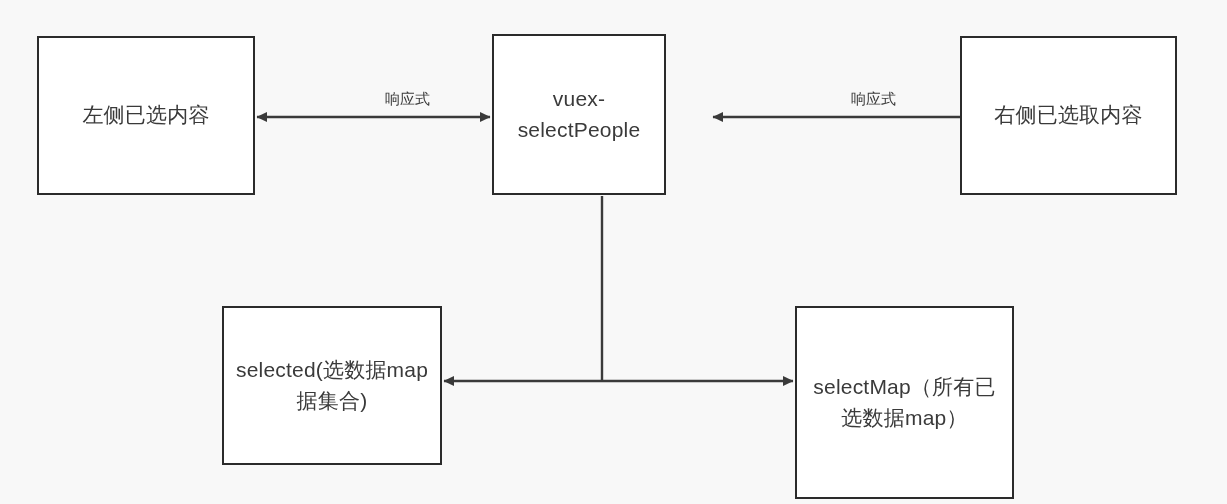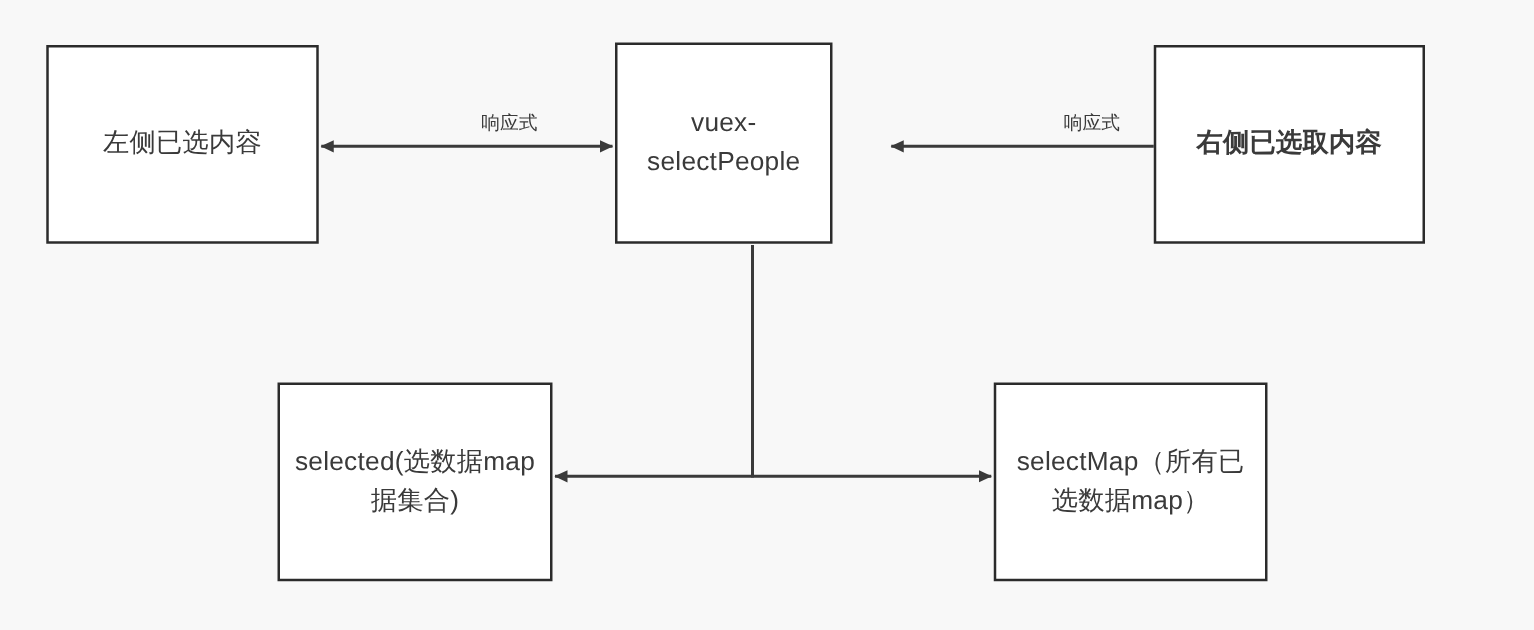--- a/index.html
+++ b/index.html
@@ -83,30 +83,30 @@
   </svg>
 
   <div class="node" style="left:37px; top:36px; width:218px; height:159px;">
     <span class="node-label">左侧已选内容</span>
   </div>
 
   <div class="node" style="left:492px; top:34px; width:174px; height:161px;">
     <span class="node-label">vuex-selectPeople</span>
   </div>
 
-  <div class="node" style="left:923px; top:36px; width:217px; height:159px;font-weight:bold;">
+  <div class="node" style="left:960px; top:36px; width:217px; height:159px;">
     <span class="node-label">右侧已选取内容</span>
   </div>
 
   <div class="node" style="left:222px; top:306px; width:220px; height:159px;">
     <span class="node-label">selected(选数据map
 据集合)</span>
   </div>
 
-  <div class="node" style="left:795px; top:306px; width:219px; height:159px;">
+  <div class="node" style="left:795px; top:306px; width:219px; height:193px;">
     <span class="node-label">selectMap（所有已
 选数据map）</span>
   </div>
 
   <div class="edge-label" style="left:345px; top:90px;">响应式</div>
 
   <div class="edge-label" style="left:811px; top:90px;">响应式</div>
 
 </div>
 

